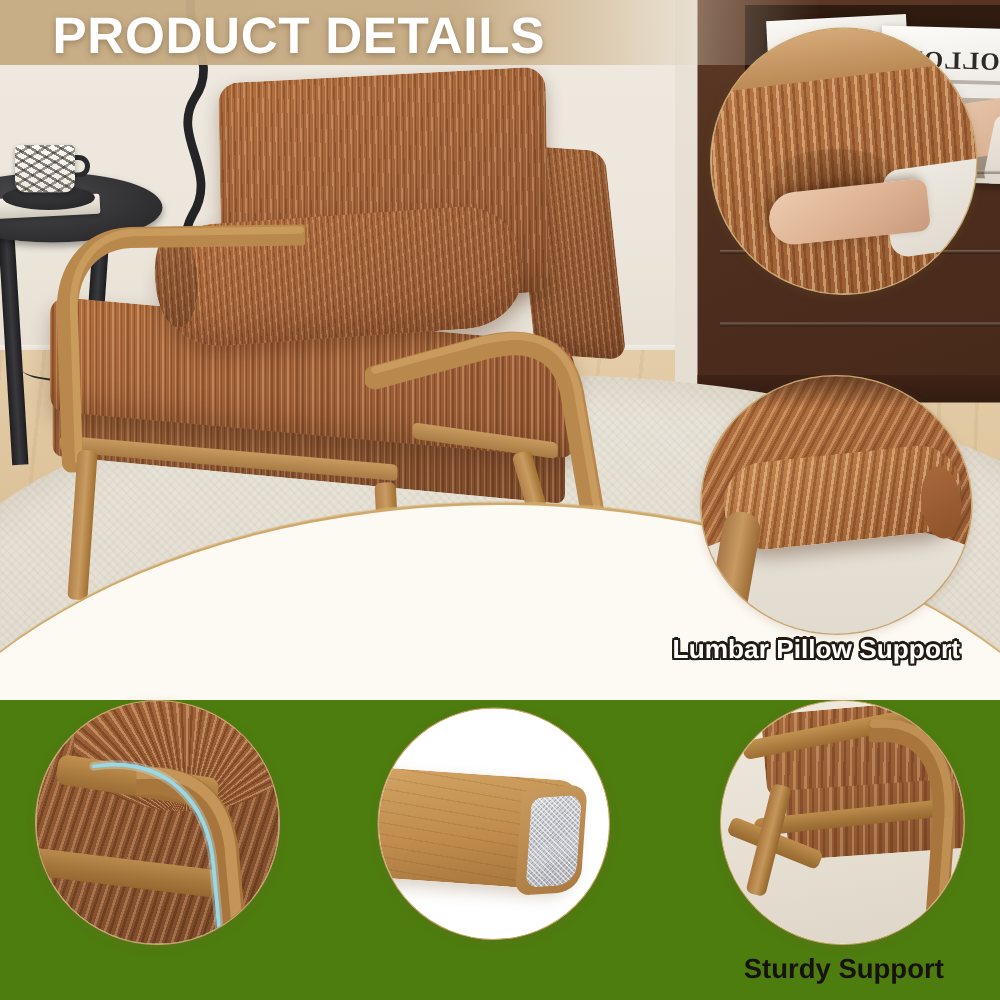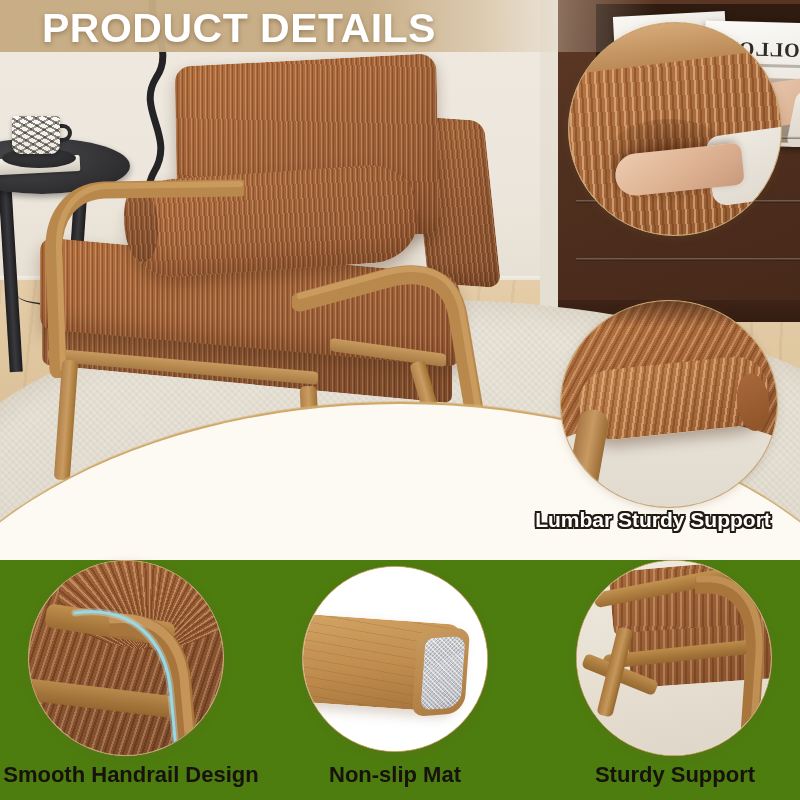--- a/index.html
+++ b/index.html
@@ -592,49 +592,47 @@
   </div>
 
   <div class="circle" id="c-lumbar">
     <div class="bg"></div>
     <div class="topwood"></div>
     <div class="rug2"></div>
     <div class="pillow"></div>
     <div class="pillow-cap"></div>
     <div class="armwood"></div>
   </div>
-  <div class="caption caption-outline" id="cap-lumbar">Lumbar Sturdy Support</div>
+  <div class="caption caption-outline" id="cap-lumbar">Lumbar Pillow Support</div>
 
   <div class="circle" id="c-handrail">
     <div class="bg"></div>
     <div class="fan"></div>
     <div class="botbar"></div>
     <div class="armbar"></div>
     <div class="armcurve">
       <svg width="110" height="160" viewBox="0 0 110 160">
         <path d="M2 26 C 44 22, 70 44, 72 92 L 78 158" stroke="#a8763c" stroke-width="22" fill="none" stroke-linecap="round"></path>
         <path d="M2 20 C 46 16, 74 40, 76 90 L 82 156" stroke="#c99a5d" stroke-width="9" fill="none" stroke-linecap="round" opacity=".85"></path>
       </svg>
     </div>
     <div class="glow">
       <svg width="150" height="180" viewBox="0 0 150 180">
         <path d="M4 30 C 60 22, 96 56, 100 112 L 106 178" stroke="#7fd4e8" stroke-width="3" fill="none" stroke-linecap="round" opacity=".95"></path>
         <path d="M4 30 C 60 22, 96 56, 100 112 L 106 178" stroke="#bfeaf5" stroke-width="7" fill="none" stroke-linecap="round" opacity=".35"></path>
       </svg>
     </div>
   </div>
-  <div class="caption caption-dark" id="cap-handrail">Smooth Handrail Design</div>
 
   <div class="circle" id="c-mat">
     <div class="bg"></div>
     <div class="legwood"></div>
     <div class="legface"></div>
     <div class="felt"></div>
   </div>
-  <div class="caption caption-dark" id="cap-mat">Non-slip Mat</div>
 
   <div class="circle" id="c-assembly">
     <div class="bg"></div>
     <div class="cushion"></div>
     <div class="cushion2"></div>
     <div class="frame-top"></div>
     <div class="frame-mid"></div>
     <div class="leg-h"></div>
     <div class="leg-v"></div>
     <div class="frame-arm">

